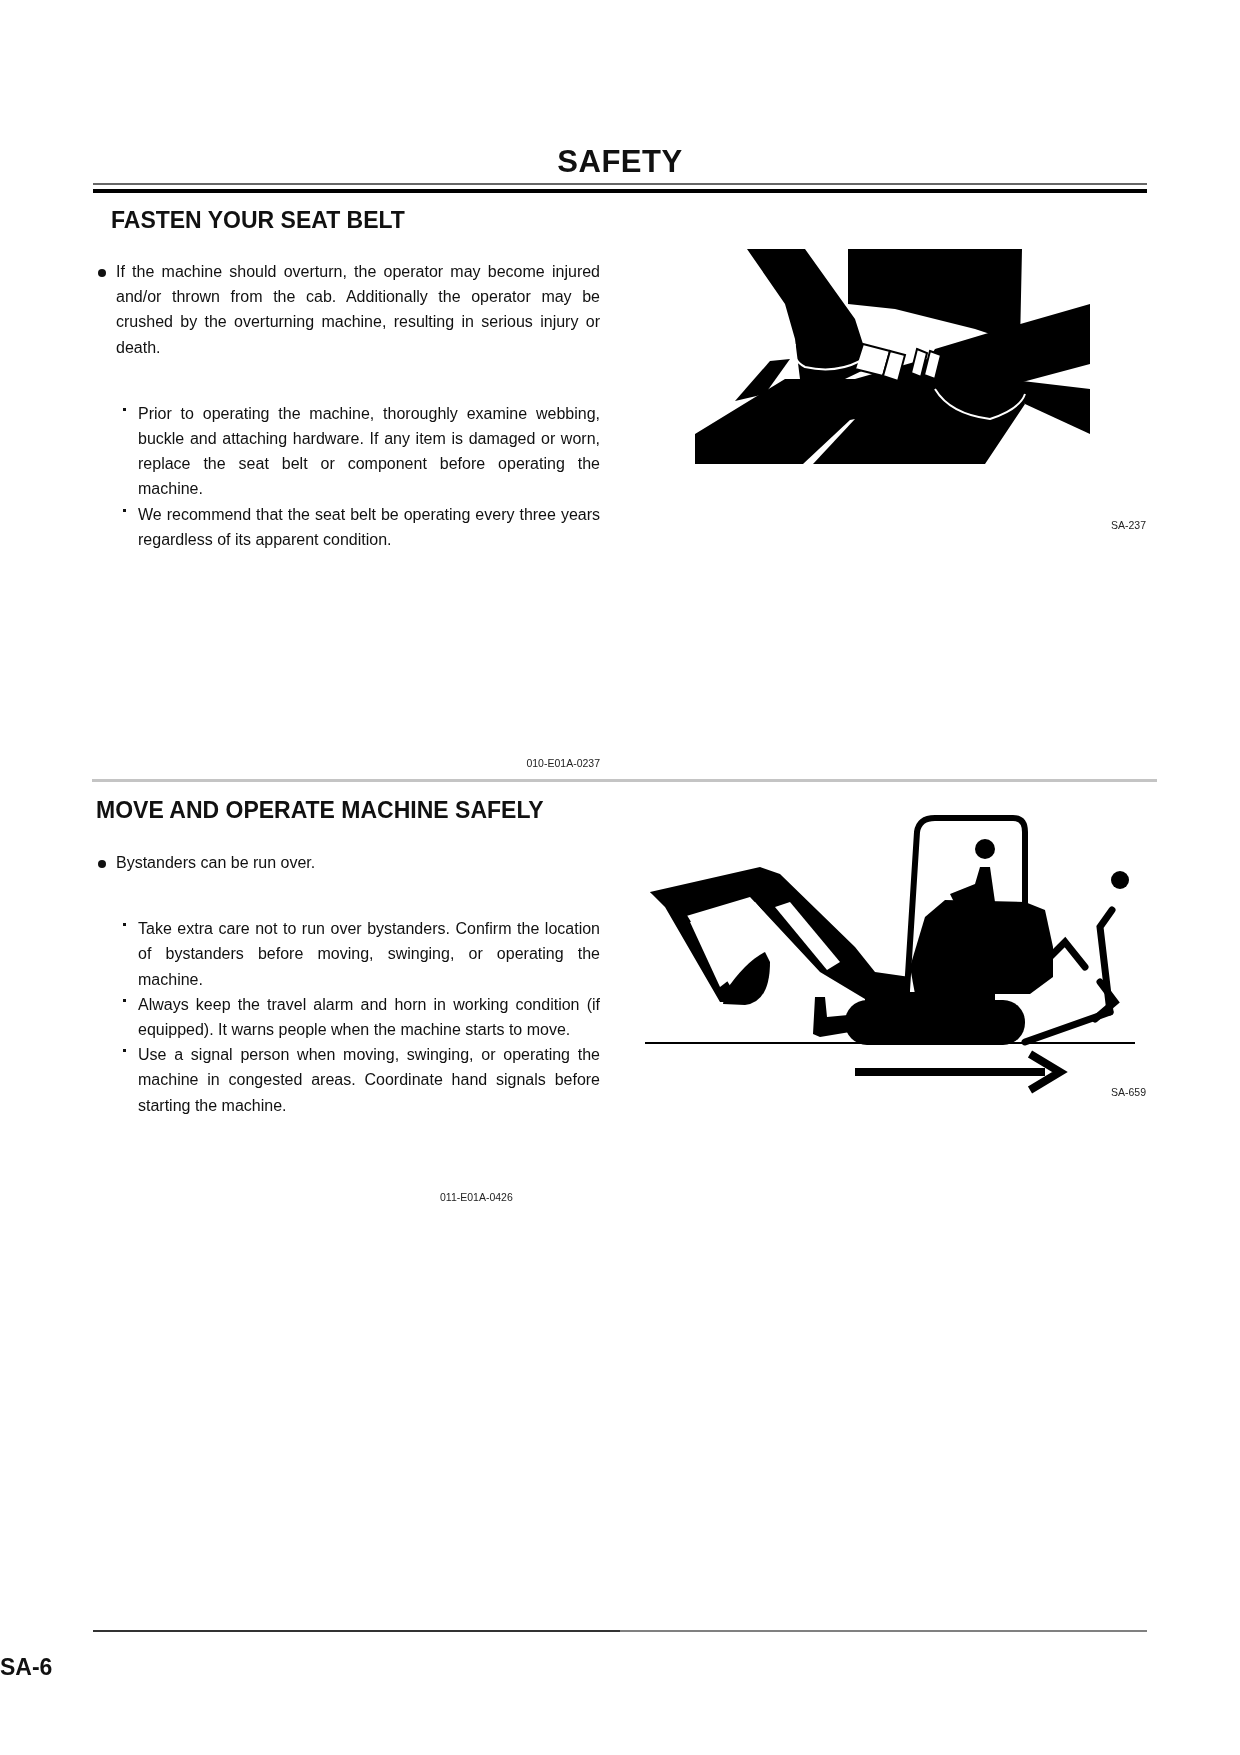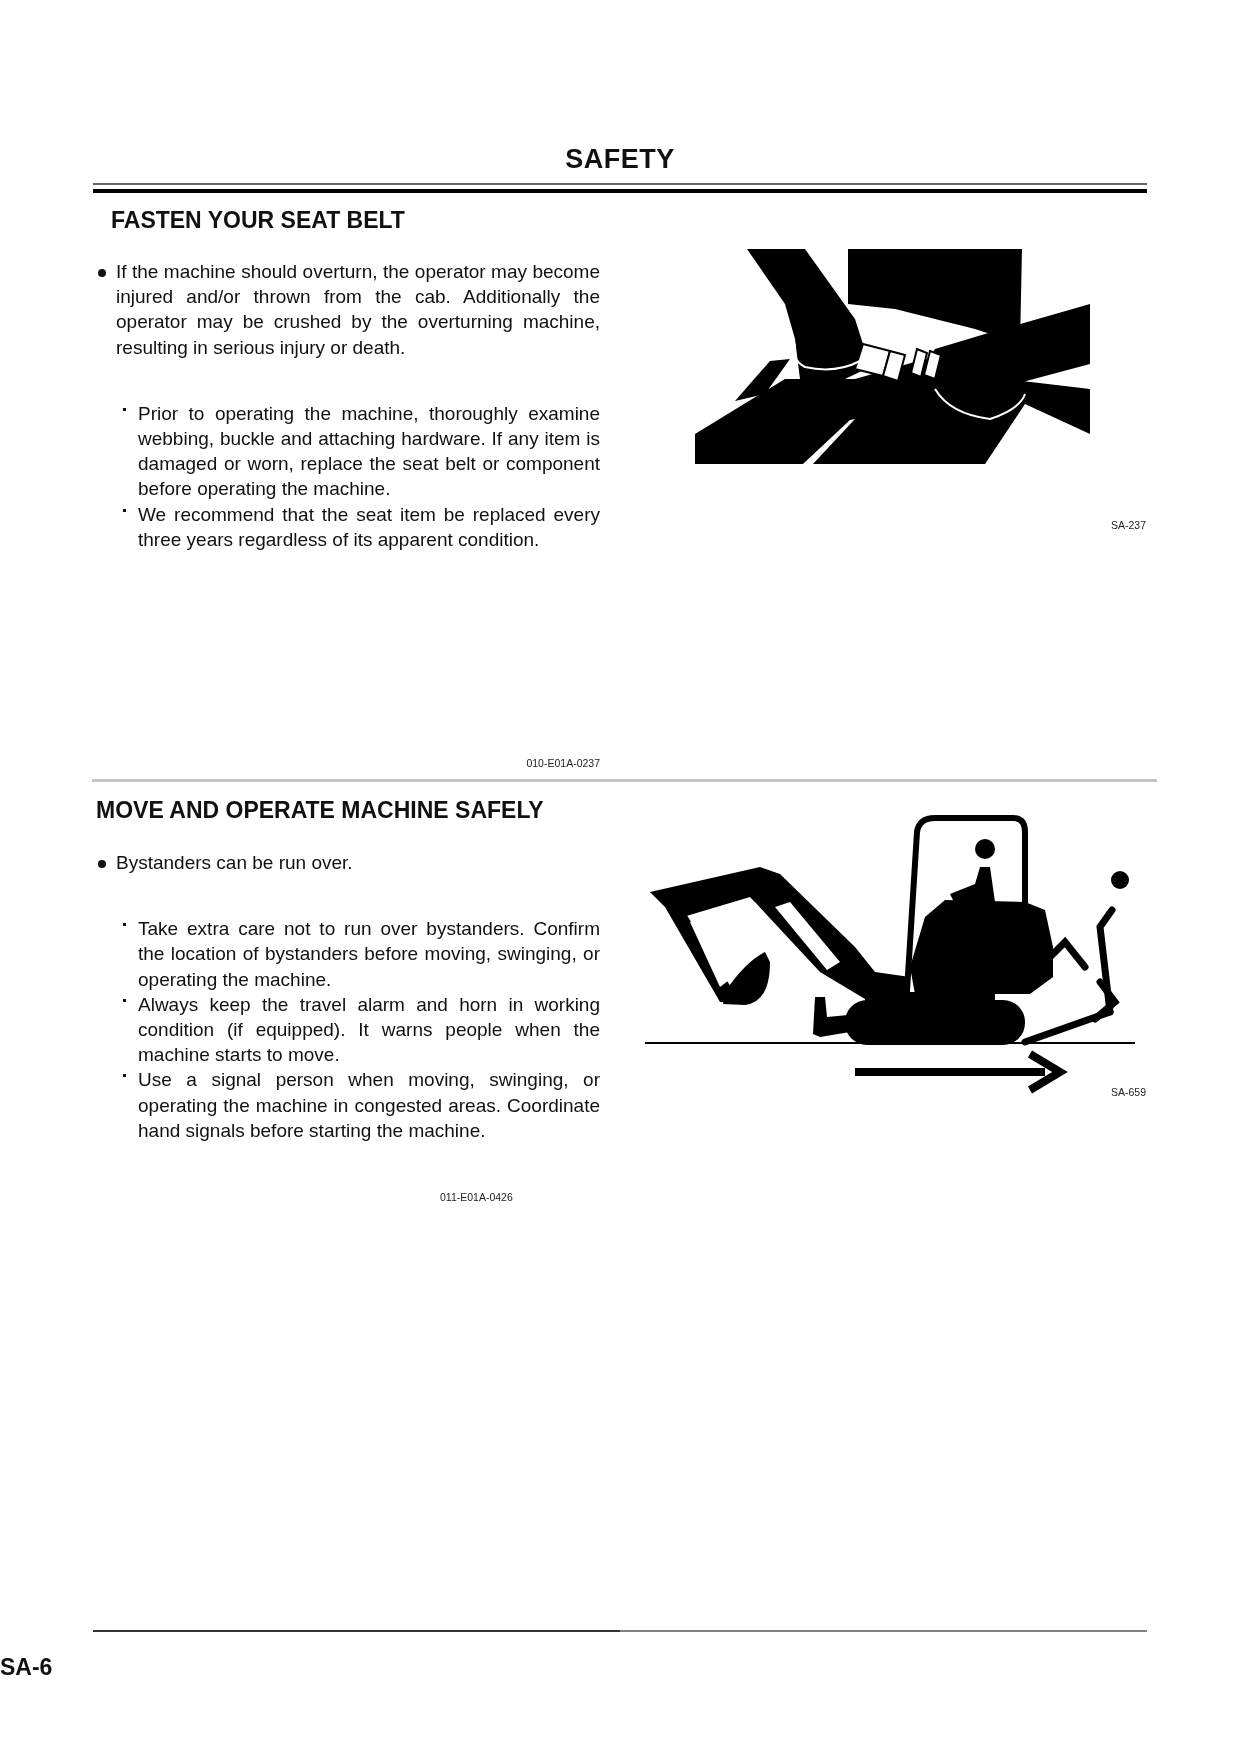--- a/index.html
+++ b/index.html
@@ -1,24 +1,24 @@
 <!DOCTYPE html>
 <html><head>
 <meta charset="utf-8">
 <style>
   html, body { margin: 0; padding: 0; background: #ffffff; }
   body { width: 1240px; height: 1755px; position: relative; overflow: hidden;
          font-family: "Liberation Sans", sans-serif; color: #111; }
   .abs { position: absolute; }
   .page-title { left: 0; width: 1240px; top: 144px; text-align: center;
-                font-size: 27px; font-weight: bold; letter-spacing: 0.5px; }
+                font-size: 31px; font-weight: bold; letter-spacing: 0.5px; }
   .rule-thin { left: 93px; width: 1054px; top: 183px; height: 2px; background: #666; }
   .rule-thick { left: 93px; width: 1054px; top: 189px; height: 4px; background: #000; }
   .section-title { left: 96px; font-size: 23px; font-weight: bold; }
-  .text-col { left: 96px; width: 504px; font-size: 19px; line-height: 25.2px; }
+  .text-col { left: 96px; width: 504px; font-size: 16px; line-height: 25.2px; }
   .bullet { position: relative; padding-left: 20px; text-align: justify; }
   .bullet .dot { position: absolute; left: 2px; top: 10px; width: 8px; height: 8px;
                  border-radius: 50%; background: #111; }
   .sub-list { margin-top: 41px; }
   .sub { position: relative; padding-left: 42px; text-align: justify; }
   .sub .sdot { position: absolute; left: 27px; top: 7px; width: 3px; height: 3px; background: #111; }
   .refcode { font-size: 10.5px; color: #222; }
   .figcode { font-size: 10.5px; color: #222; }
   .section-rule { left: 92px; width: 1065px; top: 779px; height: 3px; background: #c4c4c4; }
   .footer-rule-a { left: 93px; width: 527px; top: 1630px; height: 2px; background: #333; }
@@ -41,21 +41,21 @@
     <span class="dot"></span>
     <span>If the machine should overturn, the operator may become injured and/or thrown from the cab. Additionally the operator may be crushed by the overturning machine, resulting in serious injury or death.</span>
   </div>
   <div class="sub-list">
     <div class="sub">
       <span class="sdot"></span>
       <span>Prior to operating the machine, thoroughly examine webbing, buckle and attaching hardware. If any item is damaged or worn, replace the seat belt or component before operating the machine.</span>
     </div>
     <div class="sub">
       <span class="sdot"></span>
-      <span>We recommend that the seat item be replaced every three years regardless of its apparent condition.</span>
+      <span>We recommend that the seat belt be operating every three years regardless of its apparent condition.</span>
     </div>
   </div>
 </div>
 
 <div class="abs refcode" style="top:757px; left:440px; width:160px; text-align:right;">010-E01A-0237</div>
 
 <div class="abs" style="left:695px; top:249px; width:395px; height:215px;">
   <svg width="395" height="215" viewBox="0 0 395 215">
     <rect x="0" y="0" width="395" height="215" fill="#fff"></rect>
 

